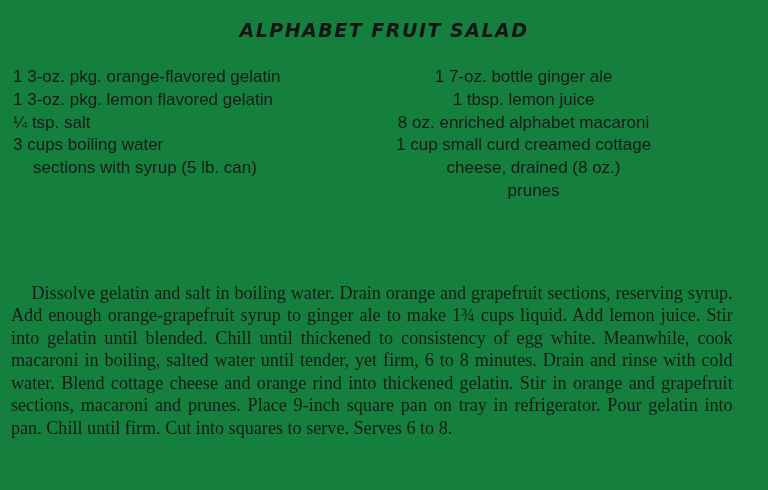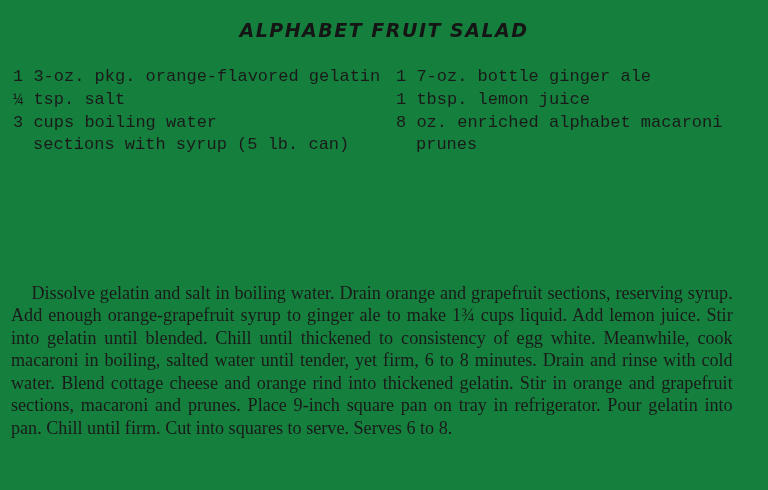--- a/index.html
+++ b/index.html
@@ -29,28 +29,28 @@
       font-family: "DejaVu Sans", sans-serif;
       font-weight: bold;
       font-style: italic;
       font-size: 19px;
       letter-spacing: 1.5px;
       color: #151515;
     }
     .ingredients {
       position: absolute;
       top: 66px;
-      font-family: Liberation Mono, monospace;
+      font-family: Liberation Sans, sans-serif;
       font-size: 17px;
       line-height: 22.8px;
       color: #1a1a1a;
       white-space: nowrap;
     }
     .col-left { left: 13px; }
-    .col-right { left: 396px; }
+    .col-right { left: 396px; text-align: center; }
     .ing {
       display: block;
     }
     .ing .cont {
       display: block;
       padding-left: 20px;
     }
     .directions {
       position: absolute;
       left: 11px;
@@ -71,20 +71,23 @@
 <body>
 
 <div class="page">
   <div class="title">ALPHABET FRUIT SALAD</div>
 
   <div class="ingredients col-left">
     <div class="ing">
       <span>1 3-oz. pkg. orange-flavored gelatin</span>
     </div>
     <div class="ing">
+      <span>1 3-oz. pkg. lemon flavored gelatin</span>
+    </div>
+    <div class="ing">
       <span>¼ tsp. salt</span>
     </div>
     <div class="ing">
       <span>3 cups boiling water</span>
     </div>
     <div class="ing">
       <span class="cont">sections with syrup (5 lb. can)</span>
     </div>
   </div>
 
@@ -92,18 +95,22 @@
     <div class="ing">
       <span>1 7-oz. bottle ginger ale</span>
     </div>
     <div class="ing">
       <span>1 tbsp. lemon juice</span>
     </div>
     <div class="ing">
       <span>8 oz. enriched alphabet macaroni</span>
     </div>
     <div class="ing">
+      <span>1 cup small curd creamed cottage</span>
+      <span class="cont">cheese, drained (8 oz.)</span>
+    </div>
+    <div class="ing">
       <span class="cont">prunes</span>
     </div>
   </div>
 
   <p class="directions">Dissolve gelatin and salt in boiling water. Drain orange and grapefruit sections, reserving syrup. Add enough orange-grapefruit syrup to ginger ale to make 1¾ cups liquid. Add lemon juice. Stir into gelatin until blended. Chill until thickened to consistency of egg white. Meanwhile, cook macaroni in boiling, salted water until tender, yet firm, 6 to 8 minutes. Drain and rinse with cold water. Blend cottage cheese and orange rind into thickened gelatin. Stir in orange and grapefruit sections, macaroni and prunes. Place 9-inch square pan on tray in refrigerator. Pour gelatin into pan. Chill until firm. Cut into squares to serve. Serves 6 to 8.</p>
 </div>
 
 </body></html>

